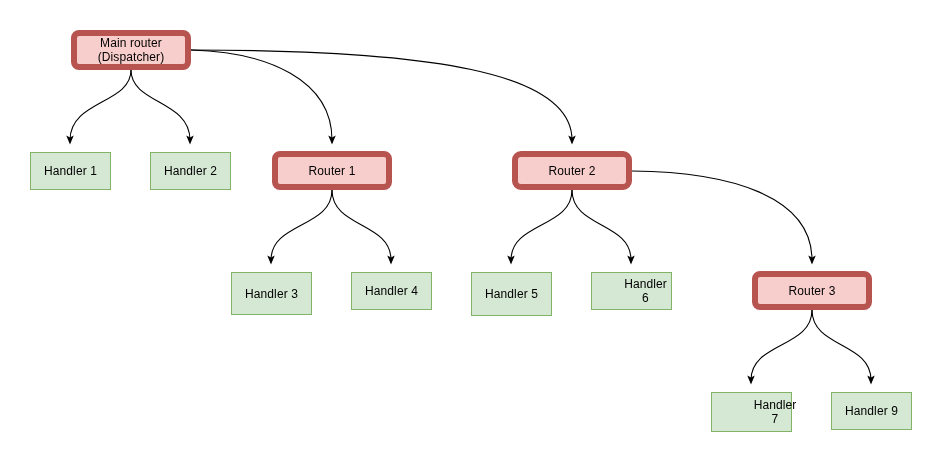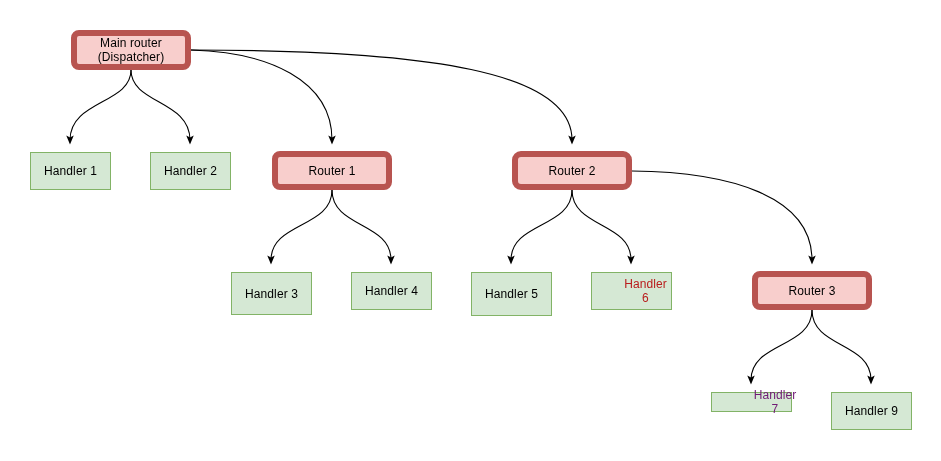--- a/index.html
+++ b/index.html
@@ -80,18 +80,18 @@
   <div id="nodes-layer">
       <div class="node router" style="left: 71px; top: 30px; width: 120px; height: 40px; background: rgb(248, 206, 204); border-color: rgb(184, 84, 80); color: rgb(0, 0, 0);"><span class="node-label">Main router
 (Dispatcher)</span></div>
       <div class="node handler" style="left: 30px; top: 152px; width: 81px; height: 38px; background: rgb(213, 232, 212); border-color: rgb(130, 179, 102); color: rgb(0, 0, 0);"><span class="node-label">Handler 1</span></div>
       <div class="node handler" style="left: 150px; top: 152px; width: 81px; height: 38px; background: rgb(213, 232, 212); border-color: rgb(130, 179, 102); color: rgb(0, 0, 0);"><span class="node-label">Handler 2</span></div>
       <div class="node router" style="left: 272px; top: 151px; width: 120px; height: 39px; background: rgb(248, 206, 204); border-color: rgb(184, 84, 80); color: #000000;"><span class="node-label">Router 1</span></div>
       <div class="node router" style="left: 512px; top: 151px; width: 120px; height: 39px; background: rgb(248, 206, 204); border-color: rgb(184, 84, 80); color: rgb(0, 0, 0); border-radius: 9px;"><span class="node-label">Router 2</span></div>
       <div class="node handler" style="left: 231px; top: 272px; width: 81px; height: 43px; background: rgb(213, 232, 212); border-color: rgb(130, 179, 102); color: rgb(0, 0, 0);"><span class="node-label">Handler 3</span></div>
       <div class="node handler" style="left: 351px; top: 272px; width: 81px; height: 38px; background: rgb(213, 232, 212); border-color: rgb(130, 179, 102); color: rgb(0, 0, 0);"><span class="node-label">Handler 4</span></div>
       <div class="node handler" style="left: 471px; top: 272px; width: 81px; height: 44px; background: rgb(213, 232, 212); border-color: rgb(130, 179, 102); color: rgb(0, 0, 0);"><span class="node-label">Handler 5</span></div>
-      <div class="node handler" style="left: 591px; top: 272px; width: 81px; height: 38px; background: rgb(213, 232, 212); border-color: rgb(130, 179, 102); color: #b91c1c; padding-left: 28px;"><span class="node-label">Handler 6</span></div>
+      <div class="node handler" style="left: 591px; top: 272px; width: 81px; height: 38px; background: rgb(213, 232, 212); border-color: rgb(130, 179, 102); color: #000000; padding-left: 28px;"><span class="node-label">Handler 6</span></div>
       <div class="node router" style="left: 752px; top: 271px; width: 120px; height: 39px; background: rgb(248, 206, 204); border-color: rgb(184, 84, 80); color: rgb(0, 0, 0); justify-content: center;"><span class="node-label">Router 3</span></div>
-      <div class="node handler" style="left: 711px; top: 392px; width: 81px; height: 20px; background: rgb(213, 232, 212); border-color: rgb(130, 179, 102); color: #701a75; padding-left: 47px;"><span class="node-label">Handler 7</span></div>
+      <div class="node handler" style="left: 711px; top: 392px; width: 81px; height: 40px; background: rgb(213, 232, 212); border-color: rgb(130, 179, 102); color: #000000; padding-left: 47px;"><span class="node-label">Handler 7</span></div>
       <div class="node handler" style="left: 831px; top: 392px; width: 81px; height: 38px; background: rgb(213, 232, 212); border-color: rgb(130, 179, 102); color: rgb(0, 0, 0);"><span class="node-label">Handler 9</span></div>
     </div>
 </div>
 
 </body></html>

